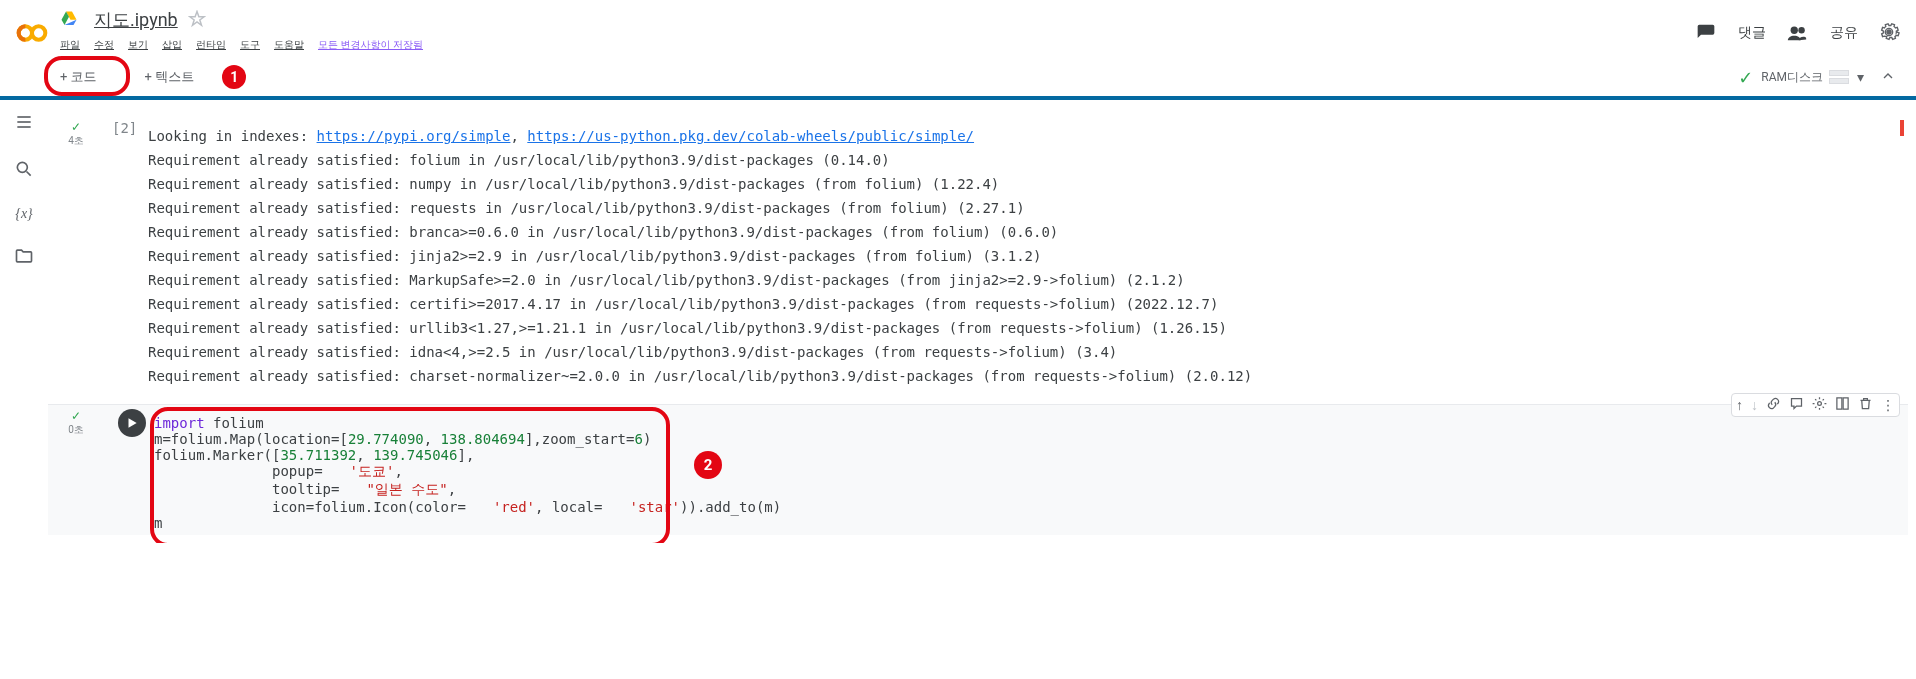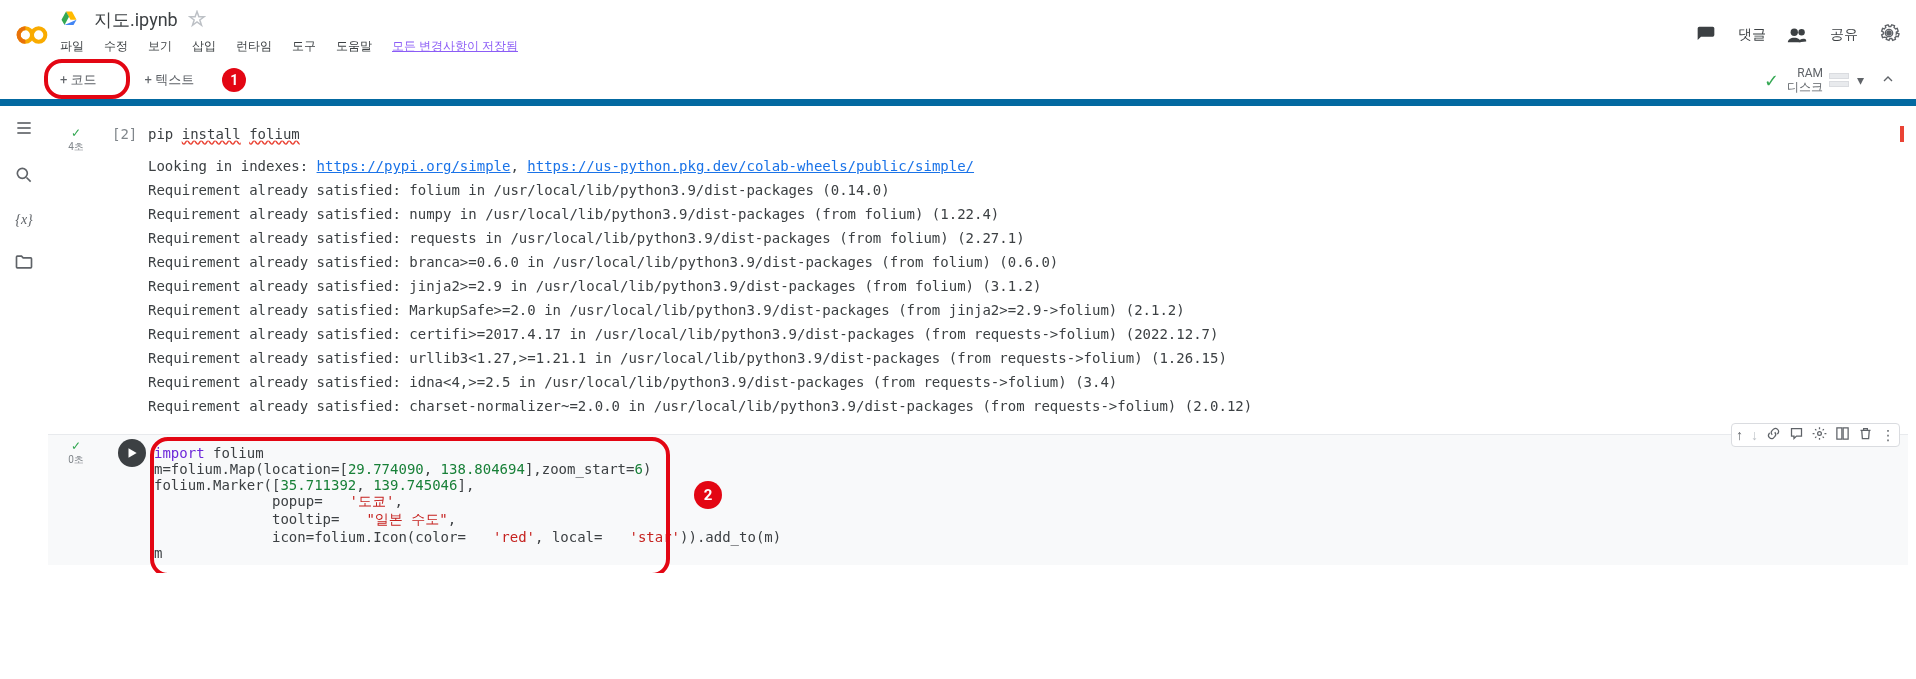--- a/index.html
+++ b/index.html
@@ -1,36 +1,36 @@
 <!DOCTYPE html>
 <html><head>
 <meta charset="utf-8">
 <style>
 * { margin: 0; padding: 0; box-sizing: border-box; }
 body { font-family: "Roboto", Arial, sans-serif; font-size: 14px; color: #3c4043; background: #fff; width: 1916px; }
 .header { display: flex; align-items: center; padding: 8px 16px 0 16px; }
 .colab-logo { display: flex; margin-right: 12px; }
 .drive-icon { margin-right: 6px; }
-.title-area { flex: 1; }
+.title-area { flex: 1; text-decoration: underline; }
 .title-row { display: flex; align-items: center; gap: 10px; }
 .notebook-title { font-size: 18px; color: #3c4043; }
 .star-icon { color: #bdc1c6; cursor: pointer; }
-.menu-row { display: flex; gap: 20px; padding: 6px 0; font-size: 12px; color: #3c4043; }
+.menu-row { display: flex; gap: 14px; padding: 6px 0; font-size: 10px; color: #3c4043; }
 .menu-item { cursor: pointer; }
 .save-status { color: #8b5cf6; text-decoration: underline; }
 .header-right { display: flex; align-items: center; gap: 20px; }
 .hdr-btn { display: flex; align-items: center; gap: 22px; cursor: pointer; color: #3c4043; font-size: 14px; }
 .gear-icon { color: #5f6368; cursor: pointer; }
-.toolbar { display: flex; align-items: center; border-bottom: 7px solid #0369a1; padding: 4px 12px 4px 50px; position: relative; }
+.toolbar { display: flex; align-items: center; border-bottom: 4px solid #0369a1; padding: 4px 12px 4px 50px; position: relative; }
 .code-btn-outline { position: absolute; left: 44px; top: -2px; width: 86px; height: 40px; border: 4px solid #e30613; border-radius: 18px; pointer-events: none; }
 .add-btn { display: flex; align-items: center; gap: 4px; padding: 6px 10px; color: #5f6368; font-size: 13px; cursor: pointer; }
 .badge-1 { width: 24px; height: 24px; border-radius: 50%; background: #e30613; color: #fff; display: flex; align-items: center; justify-content: center; font-weight: bold; font-size: 14px; margin-left: 18px; }
 .toolbar-right { margin-left: auto; display: flex; align-items: center; gap: 8px; }
 .ram-disk { display: flex; align-items: center; gap: 6px; font-size: 12px; color: #5f6368; }
-.ram-disk-labels { display: flex; flex-direction: column; align-items: flex-end; line-height: 14px; }
+.ram-disk-labels { display: flex; flex-direction: row; align-items: flex-end; line-height: 14px; }
 .ram-bar { display: flex; flex-direction: column; gap: 2px; }
 .bar { width: 20px; height: 6px; background: #e8eaed; border: 1px solid #dadce0; }
 .check-green { color: #34a853; font-size: 18px; }
 .arrow-dn { color: #5f6368; cursor: pointer; }
 .chevron-up { color: #5f6368; cursor: pointer; padding: 0 8px; }
 .main { display: flex; }
 .left-bar { width: 48px; display: flex; flex-direction: column; align-items: center; padding-top: 12px; gap: 24px; color: #5f6368; }
 .left-icon { cursor: pointer; }
 .notebook { flex: 1; padding: 16px 8px 0 0; }
 .cell { position: relative; margin-bottom: 8px; }
@@ -166,21 +166,20 @@
   <div class="notebook">
 
     <div class="cell">
       <div class="red-bar"></div>
       <div class="cell-gutter">
         <span class="gutter-check">✓</span>
         <span class="gutter-time">4초</span>
       </div>
       <span class="exec-count">[2]</span>
       <div class="cell-body">
-        <div class="code-input"><span>pip </span><span class="squiggle">install</span><span> </span><span class="squiggle">folium</span></div>
         <div class="output"><span>Looking in indexes: </span><a>https://pypi.org/simple</a><span>, </span><a>https://us-python.pkg.dev/colab-wheels/public/simple/</a>
 <span>Requirement already satisfied: folium in /usr/local/lib/python3.9/dist-packages (0.14.0)</span>
 <span>Requirement already satisfied: numpy in /usr/local/lib/python3.9/dist-packages (from folium) (1.22.4)</span>
 <span>Requirement already satisfied: requests in /usr/local/lib/python3.9/dist-packages (from folium) (2.27.1)</span>
 <span>Requirement already satisfied: branca&gt;=0.6.0 in /usr/local/lib/python3.9/dist-packages (from folium) (0.6.0)</span>
 <span>Requirement already satisfied: jinja2&gt;=2.9 in /usr/local/lib/python3.9/dist-packages (from folium) (3.1.2)</span>
 <span>Requirement already satisfied: MarkupSafe&gt;=2.0 in /usr/local/lib/python3.9/dist-packages (from jinja2&gt;=2.9-&gt;folium) (2.1.2)</span>
 <span>Requirement already satisfied: certifi&gt;=2017.4.17 in /usr/local/lib/python3.9/dist-packages (from requests-&gt;folium) (2022.12.7)</span>
 <span>Requirement already satisfied: urllib3&lt;1.27,&gt;=1.21.1 in /usr/local/lib/python3.9/dist-packages (from requests-&gt;folium) (1.26.15)</span>
 <span>Requirement already satisfied: idna&lt;4,&gt;=2.5 in /usr/local/lib/python3.9/dist-packages (from requests-&gt;folium) (3.4)</span>

